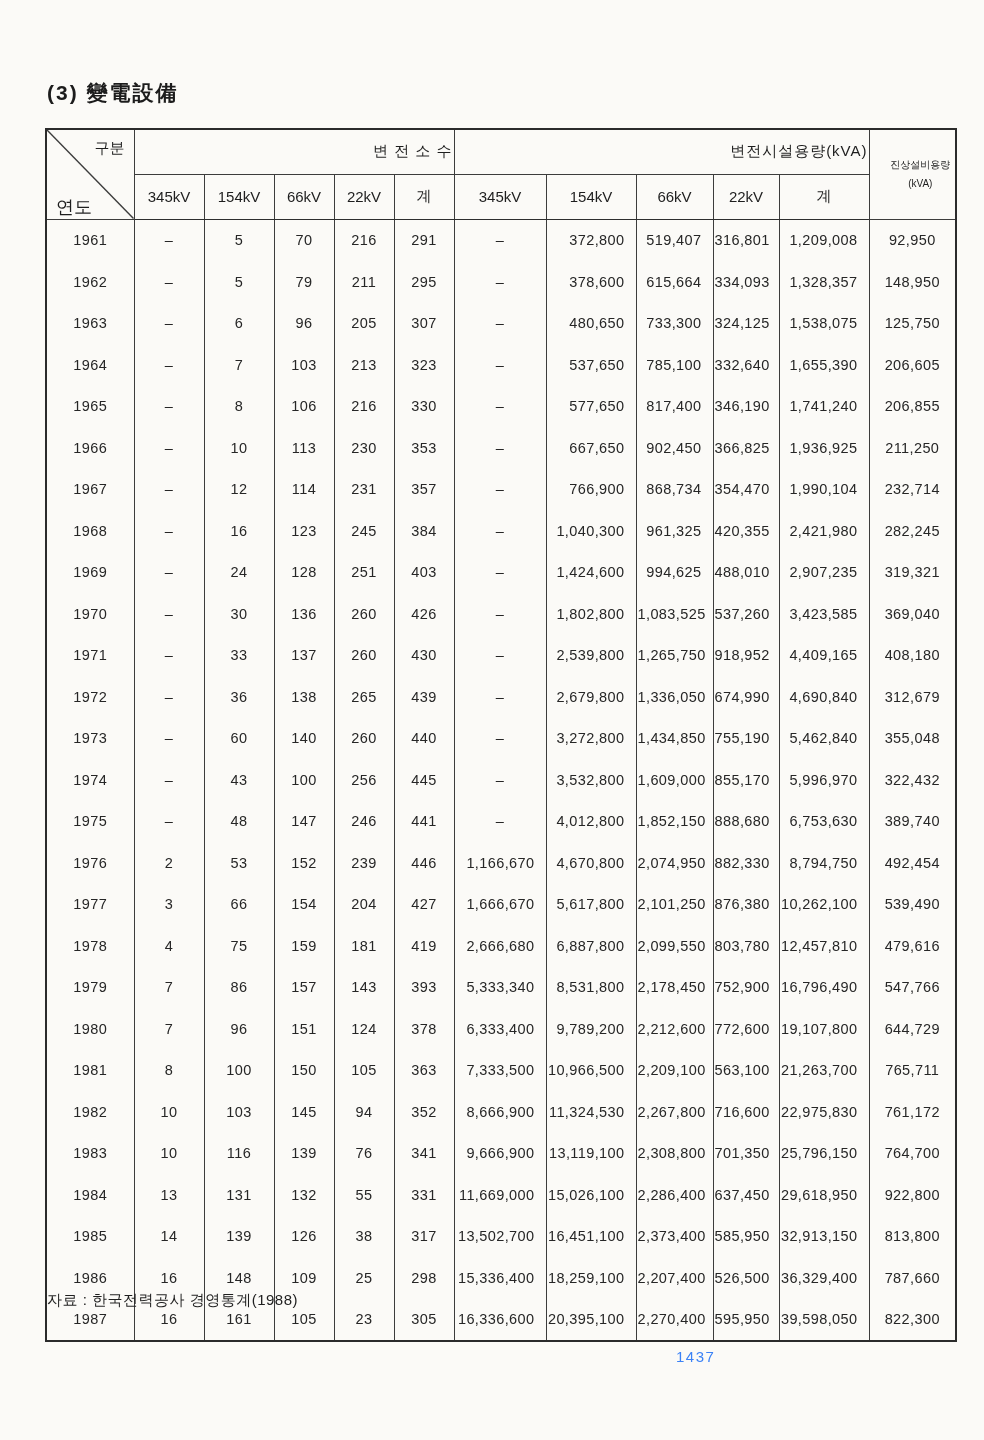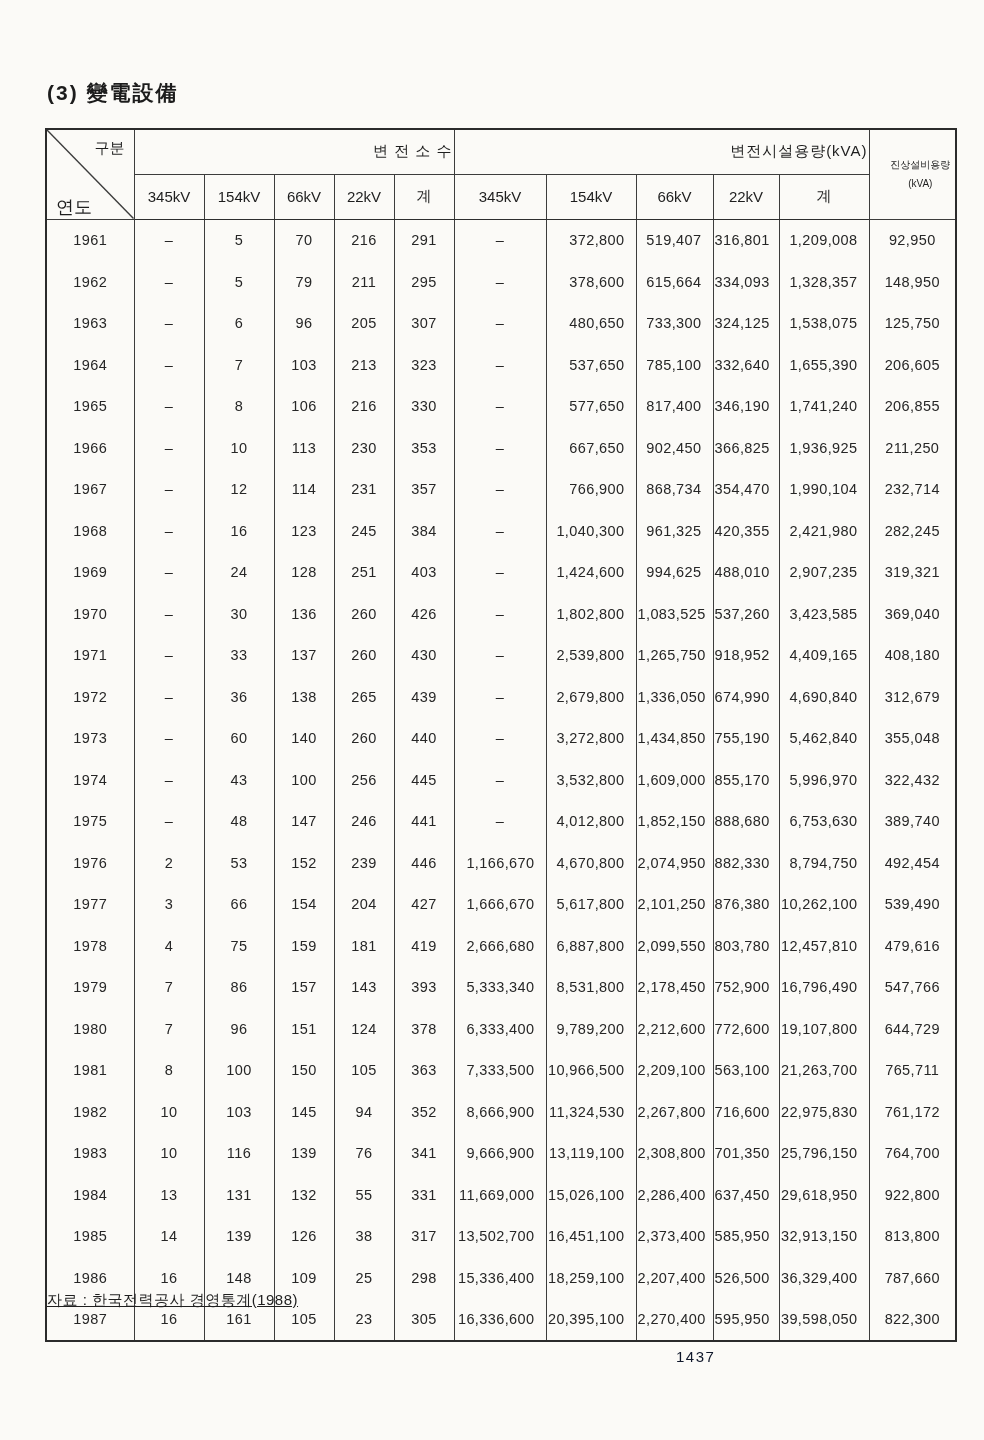--- a/index.html
+++ b/index.html
@@ -36,24 +36,24 @@
   tbody tr{height:39.5px;}
   .c{text-align:center;}
   .r{text-align:right;padding-right:11px;}
   .corner{position:relative;padding:0;}
   .corner svg{position:absolute;left:0;top:0;width:100%;height:100%;}
   .corner .tr-label{position:absolute;right:9px;top:9px;font-size:15px;}
   .corner .bl-label{position:absolute;left:9px;bottom:0;font-size:18px;}
   .group{letter-spacing:1px;text-align:right;}
   .reactive-head{line-height:1.9;font-size:10px;margin-left:16px;}
   .source-note{
-    position:absolute;left:47px;top:1291px;font-size:15px;color:#1f1f1f;letter-spacing:0.5px;text-decoration:underline;
+    position:absolute;left:47px;top:1291px;font-size:15px;color:#1f1f1f;letter-spacing:0.5px;
   }
   .page-number{
-    position:absolute;left:676px;top:1348px;font-size:15px;color:#0f172a;letter-spacing:1.5px;
+    position:absolute;left:676px;top:1348px;font-size:15px;color:#3b82f6;letter-spacing:1.5px;
   }
 </style>
 </head>
 <body>
 
 <div class="page-title">(3) 變電設備</div>
 
 <div class="tbl-wrap">
   <table>
     <colgroup>

